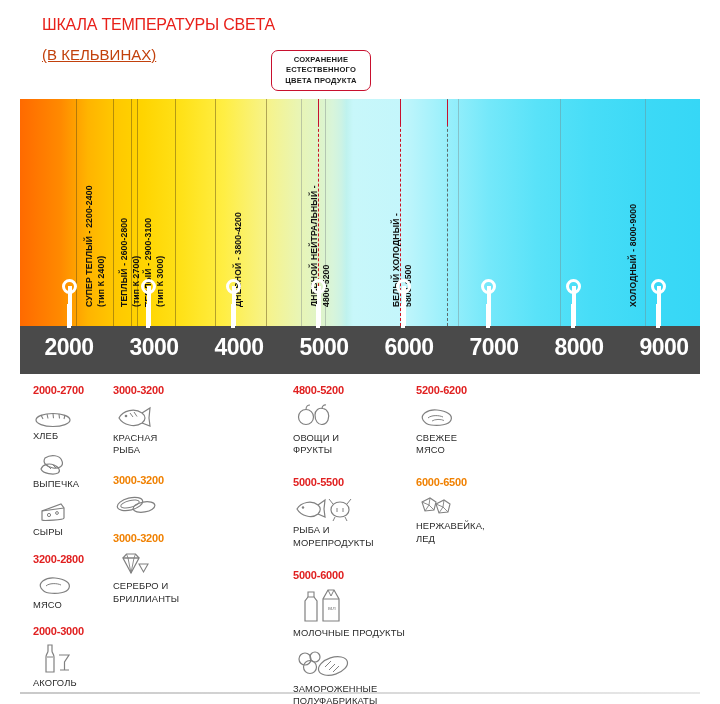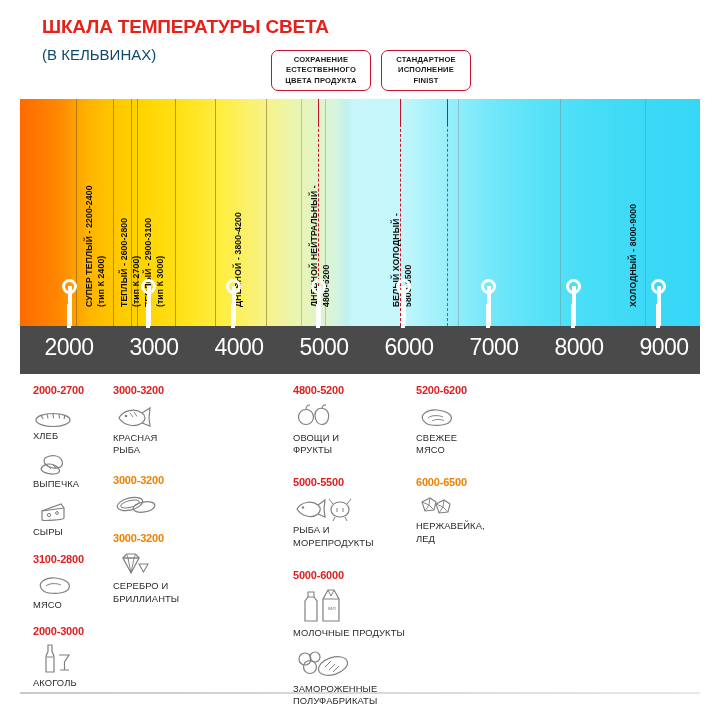--- a/index.html
+++ b/index.html
@@ -8,27 +8,27 @@
     background:#ffffff;
     font-family:"Liberation Sans","DejaVu Sans",sans-serif;
     position:relative;overflow:hidden;
     -webkit-font-smoothing:antialiased;
   }
   .root{position:absolute;left:0;top:0;width:720px;height:704px;}
 
   
   .title{
     position:absolute;left:42px;top:16px;
-    font-size:19px;font-weight:bold;letter-spacing:-0.2px;
+    font-size:16px;font-weight:normal;letter-spacing:-0.2px;
     color:#E8201A;white-space:nowrap;
     font-family:"Liberation Sans",sans-serif;
   }
   .subtitle{
     position:absolute;left:42px;top:46px;
-    font-size:15px;color:#0c4a6e;white-space:nowrap;
+    font-size:15px;color:#c2410c;white-space:nowrap;text-decoration:underline;
   }
 
   
   .callout{
     position:absolute;
     border:1.4px solid #C8102E;border-radius:7px;
     background:#ffffff;
     text-align:center;
     font-size:7.6px;font-weight:bold;color:#1a1a1a;
     line-height:1.38;letter-spacing:0.2px;
@@ -108,21 +108,21 @@
   .scalebar{
     position:absolute;left:20px;top:326px;width:680px;height:48px;
     background:#4a4a4a;
   }
   .tick{
     position:absolute;top:-22px;width:4px;height:24px;background:#ffffff;
   }
   .tick.redtick{background:#ffffff;}
   .scalenum{
     position:absolute;top:8px;
-    font-size:23px;font-weight:normal;color:#ffffff;
+    font-size:23px;font-weight:bold;color:#ffffff;
     letter-spacing:-0.5px;
     transform:translateX(-50%);
     font-family:"Liberation Sans",sans-serif;
   }
 
   
   .legend{position:absolute;left:0;top:384px;width:720px;height:320px;}
   .lcol{position:absolute;top:0;}
   .lgroup{margin-bottom:9px;}
   .lhead{
@@ -149,25 +149,20 @@
 
 <div class="root">
 
   <div class="title">ШКАЛА ТЕМПЕРАТУРЫ СВЕТА</div>
   <div class="subtitle">(В КЕЛЬВИНАХ)</div>
 
   <div class="callout callout-a">
     <div>СОХРАНЕНИЕ</div>
     <div>ЕСТЕСТВЕННОГО</div>
     <div>ЦВЕТА ПРОДУКТА</div>
-  </div>
-  <div class="callout callout-b">
-    <div>СТАНДАРТНОЕ</div>
-    <div>ИСПОЛНЕНИЕ</div>
-    <div>FINIST</div>
   </div>
   <div class="lead" style="left:318px;top:100px;height:26px;"></div>
   <div class="lead" style="left:400px;top:100px;height:26px;"></div>
   <div class="lead" style="left:447px;top:100px;height:26px;"></div>
 
   <div class="barwrap">
     <div class="grad"></div>
 
     <div class="divline" style="left:56px;"></div>
     <div class="divline" style="left:93px;"></div>
@@ -314,21 +309,21 @@
               <circle cx="16" cy="15" r="1.6" fill="none" stroke="#808080" stroke-width="1"></circle>
               <circle cx="24" cy="13" r="1.4" fill="none" stroke="#808080" stroke-width="1"></circle>
             </svg>
         </div>
         <div class="ltext">
             <div>СЫРЫ</div>
           </div>
       </div>
 
       <div class="lgroup" style="margin-top:14px;">
-        <div class="lhead red">3100-2800</div>
+        <div class="lhead red">3200-2800</div>
         <div class="licons">
           <svg width="44" height="24" viewBox="0 0 44 24">
               <path d="M8 15 C5 10 12 4 22 5 C32 6 38 10 36 15 C34 20 24 21 16 20 C11 19.4 9.6 17.6 8 15 Z" fill="none" stroke="#808080" stroke-width="1.2"></path>
               <path d="M13 13 C16 10 24 10 28 12" fill="none" stroke="#808080" stroke-width="1"></path>
             </svg>
         </div>
         <div class="ltext">
             <div>МЯСО</div>
           </div>
       </div>

